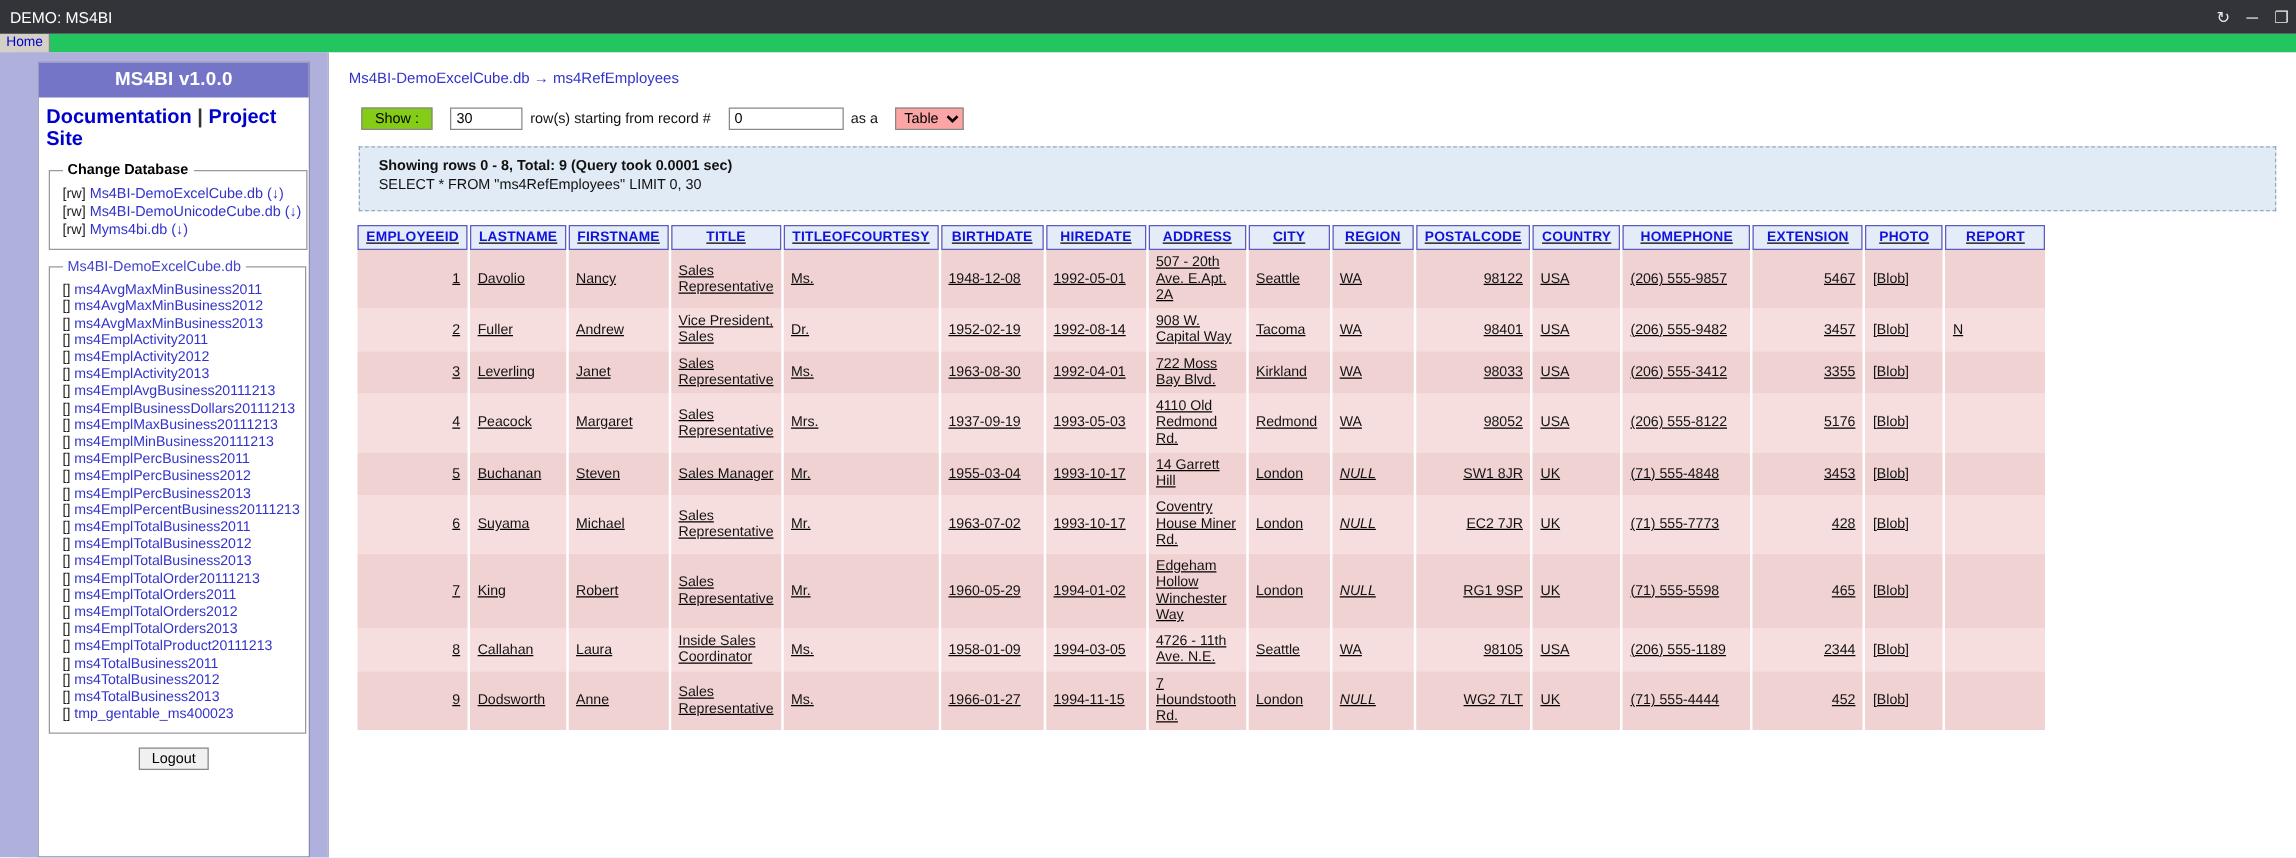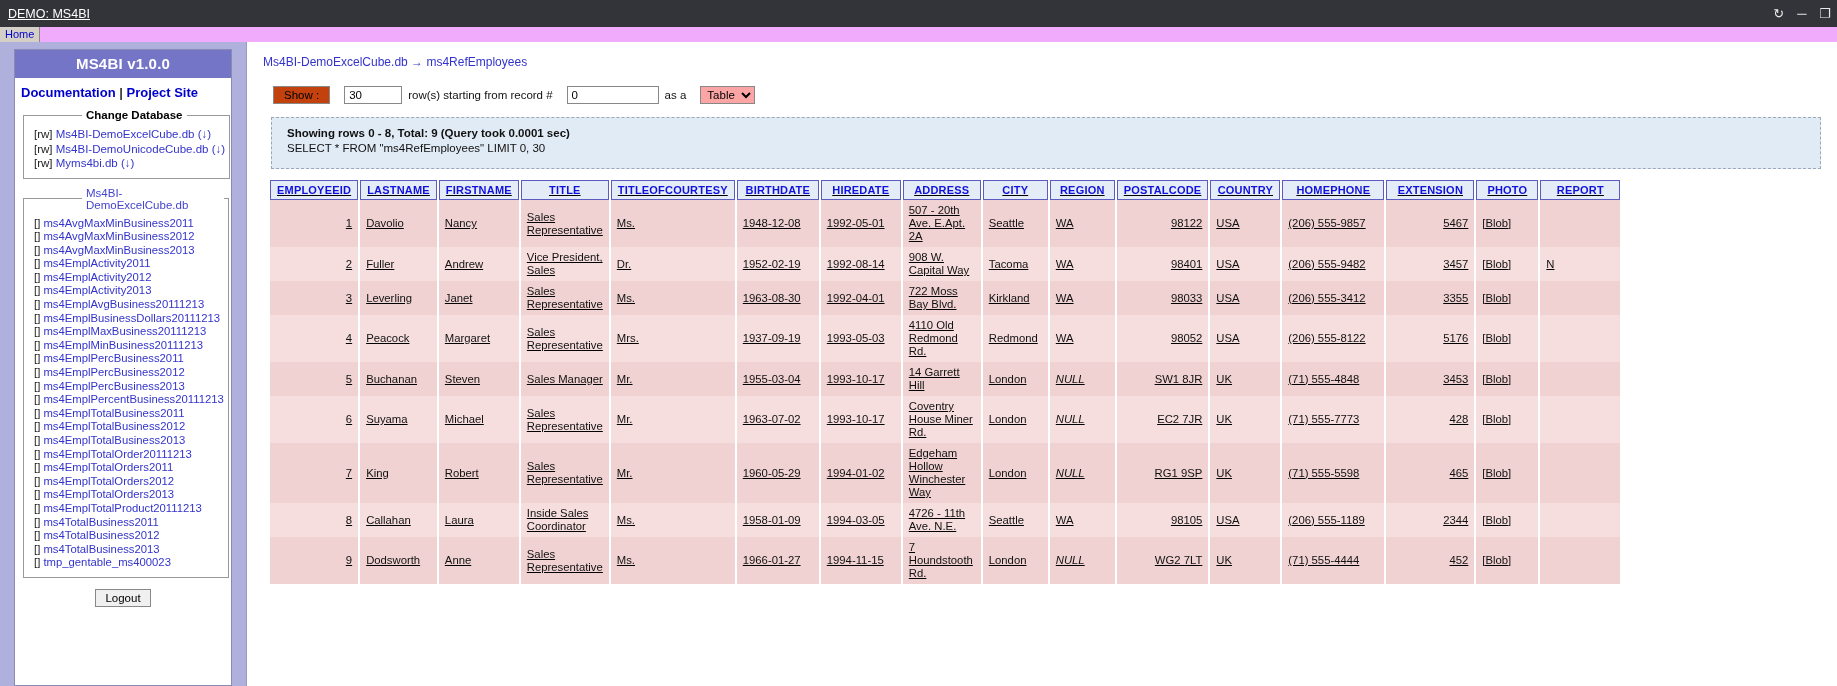--- a/index.html
+++ b/index.html
@@ -15,38 +15,37 @@
   
   .titlebar {
     height: 27px;
     background: #33333a;
     color: #ffffff;
     display: flex;
     align-items: center;
     padding-left: 8px;
     font-size: 12.5px;
     position: relative;
-    text-decoration: underline;
   }
   .titlebar .win-controls {
     position: absolute;
     right: 6px; top: 0;
     height: 27px;
     display: flex;
     align-items: center;
     gap: 13px;
     color: #e8e8e8;
     font-size: 13px;
   }
   .win-controls span { cursor: default; line-height: 1; }
 
   
   .tabstrip {
     height: 15px;
-    background: #f0abfc;
+    background: #22c55e;
     display: flex;
     align-items: center;
     border-bottom: 0;
   }
   .home-tab {
     background: #d4d0c8;
     color: #0000cc;
     font-size: 11px;
     line-height: 15px;
     padding: 0 5px;
@@ -55,20 +54,21 @@
     text-decoration: none;
   }
 
   
   .page {
     position: relative;
     height: 644px;
     background: #b0b0dd;
     display: flex;
     align-items: flex-start;
+    padding-left: 16px;
   }
 
   
   .sidebar {
     width: 246px;
     min-width: 246px;
     background: #b0b0dd;
     padding: 7px 7px 0 14px;
     height: 644px;
     position: relative;
@@ -82,38 +82,37 @@
   .brand {
     background: #7575c8;
     color: #ffffff;
     font-weight: bold;
     font-size: 15px;
     text-align: center;
     padding: 5px 0 6px 0;
     letter-spacing: .2px;
   }
   .doclinks {
-    font-size: 13px;
+    font-size: 16px;
     padding: 7px 6px 4px 6px;
     color: #333;
     font-weight: bold;
   }
   .doclinks a { color: #0000cc; text-decoration: none; }
 
   fieldset.box {
     border: 1px solid #999;
     margin: 5px 8px 8px 8px;
     padding: 6px 4px 7px 10px;
   }
   fieldset.box legend {
     font-size: 11.5px;
     font-weight: bold;
     color: #000;
     padding: 0 4px;
-    margin-left: 48px;
   }
   fieldset.box.dbbox legend { color: #4444cc; font-weight: normal; }
 
   .db-row { font-size: 11.5px; line-height: 14.5px; color: #222; white-space: nowrap; }
   .db-row a { color: #3333cc; text-decoration: none; }
   .db-row .dl { color: #3333cc; }
 
   .tbl-row { font-size: 11.3px; line-height: 13.6px; white-space: nowrap; color: #222; }
   .tbl-row a { color: #3333cc; text-decoration: none; }
 
@@ -175,21 +174,21 @@
   .controls {
     margin-top: 17px;
     display: flex;
     align-items: center;
     gap: 0;
     font-size: 11.5px;
     padding-left: 10px;
   }
   .btn-show {
     border: 1px solid #888;
-    background: #c2410c;
+    background: #84cc16;
     padding: 2px 10px;
     font-size: 11.5px;
     font-family: "Liberation Sans", sans-serif;
   }
   .inp {
     border: 1px solid #888;
     font-size: 11.5px;
     padding: 2px 4px;
     font-family: "Liberation Sans", sans-serif;
     background: #fff;

